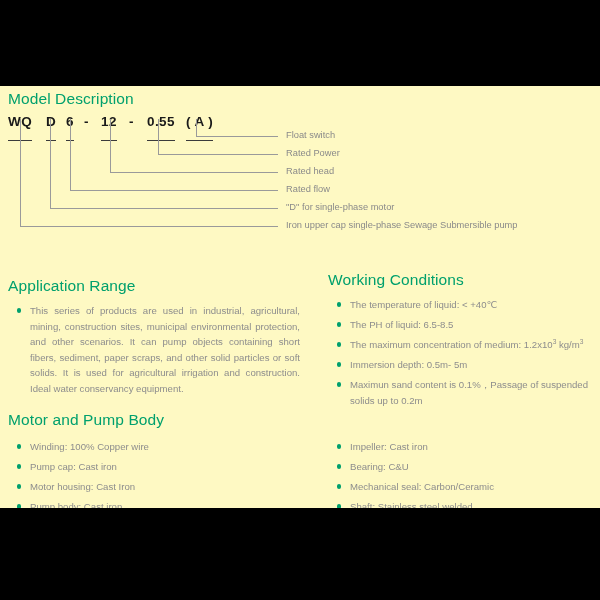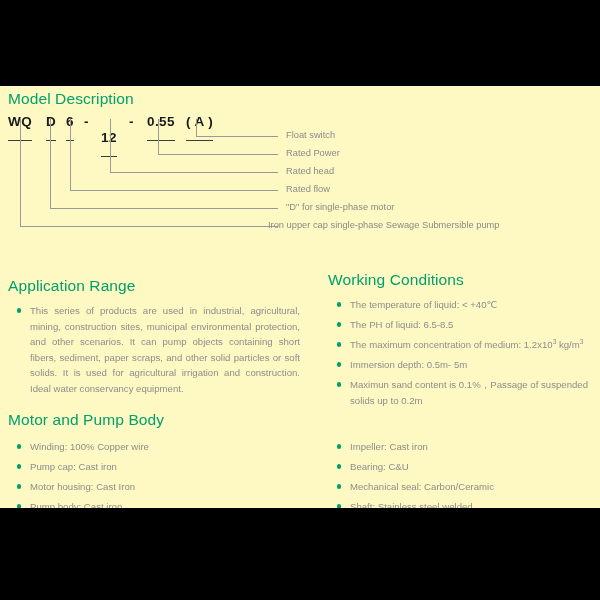--- a/index.html
+++ b/index.html
@@ -85,21 +85,21 @@
 <div id="sheet">
 
   <div id="model-block">
     <h2 class="section-title">Model Description</h2>
 
     <div id="model-code">
       <span class="code-token" style="left:0px;">WQ</span>
       <span class="code-token" style="left:38px;">D</span>
       <span class="code-token" style="left:58px;">6</span>
       <span class="code-dash" style="left:76px;">-</span>
-      <span class="code-token" style="left:93px;margin-top:16px;">12</span>
+      <span class="code-token" style="left:93px;">12</span>
       <span class="code-dash" style="left:121px;">-</span>
       <span class="code-token" style="left:139px;">0.55</span>
       <span class="code-token" style="left:178px;">( A )</span>
     </div>
 
     <svg id="leader-svg" viewBox="0 0 584 148">
       <g stroke="#9a9a9a" stroke-width="1" fill="none" shape-rendering="crispEdges">
 
         <path d="M188.5,29 L188.5,46 L270,46"></path>
 
@@ -113,21 +113,21 @@
 
         <path d="M12.5,29 L12.5,136 L270,136"></path>
       </g>
     </svg>
 
     <span class="leader-label" style="left:278px;top:41px;">Float switch</span>
     <span class="leader-label" style="left:278px;top:59px;">Rated Power</span>
     <span class="leader-label" style="left:278px;top:77px;">Rated head</span>
     <span class="leader-label" style="left:278px;top:95px;">Rated flow</span>
     <span class="leader-label" style="left:278px;top:113px;">"D" for single-phase motor</span>
-    <span class="leader-label" style="left:260px;top:131px;text-align:right;">Iron upper cap single-phase Sewage Submersible pump</span>
+    <span class="leader-label" style="left:278px;top:131px;text-align:right;">Iron upper cap single-phase Sewage Submersible pump</span>
   </div>
 
   <div class="col-left" style="top:191px;">
     <h2 class="section-title">Application Range</h2>
     <ul class="speclist" style="margin-top:9px;">
       <li class="justify">
         <span class="dot"></span>
         <span>This series of products are used in industrial, agricultural, mining, construction sites, municipal environmental protection, and other scenarios. It can pump objects containing short fibers, sediment, paper scraps, and other solid particles or soft solids. It is used for agricultural irrigation and construction. Ideal water conservancy equipment.</span>
       </li>
     </ul>

